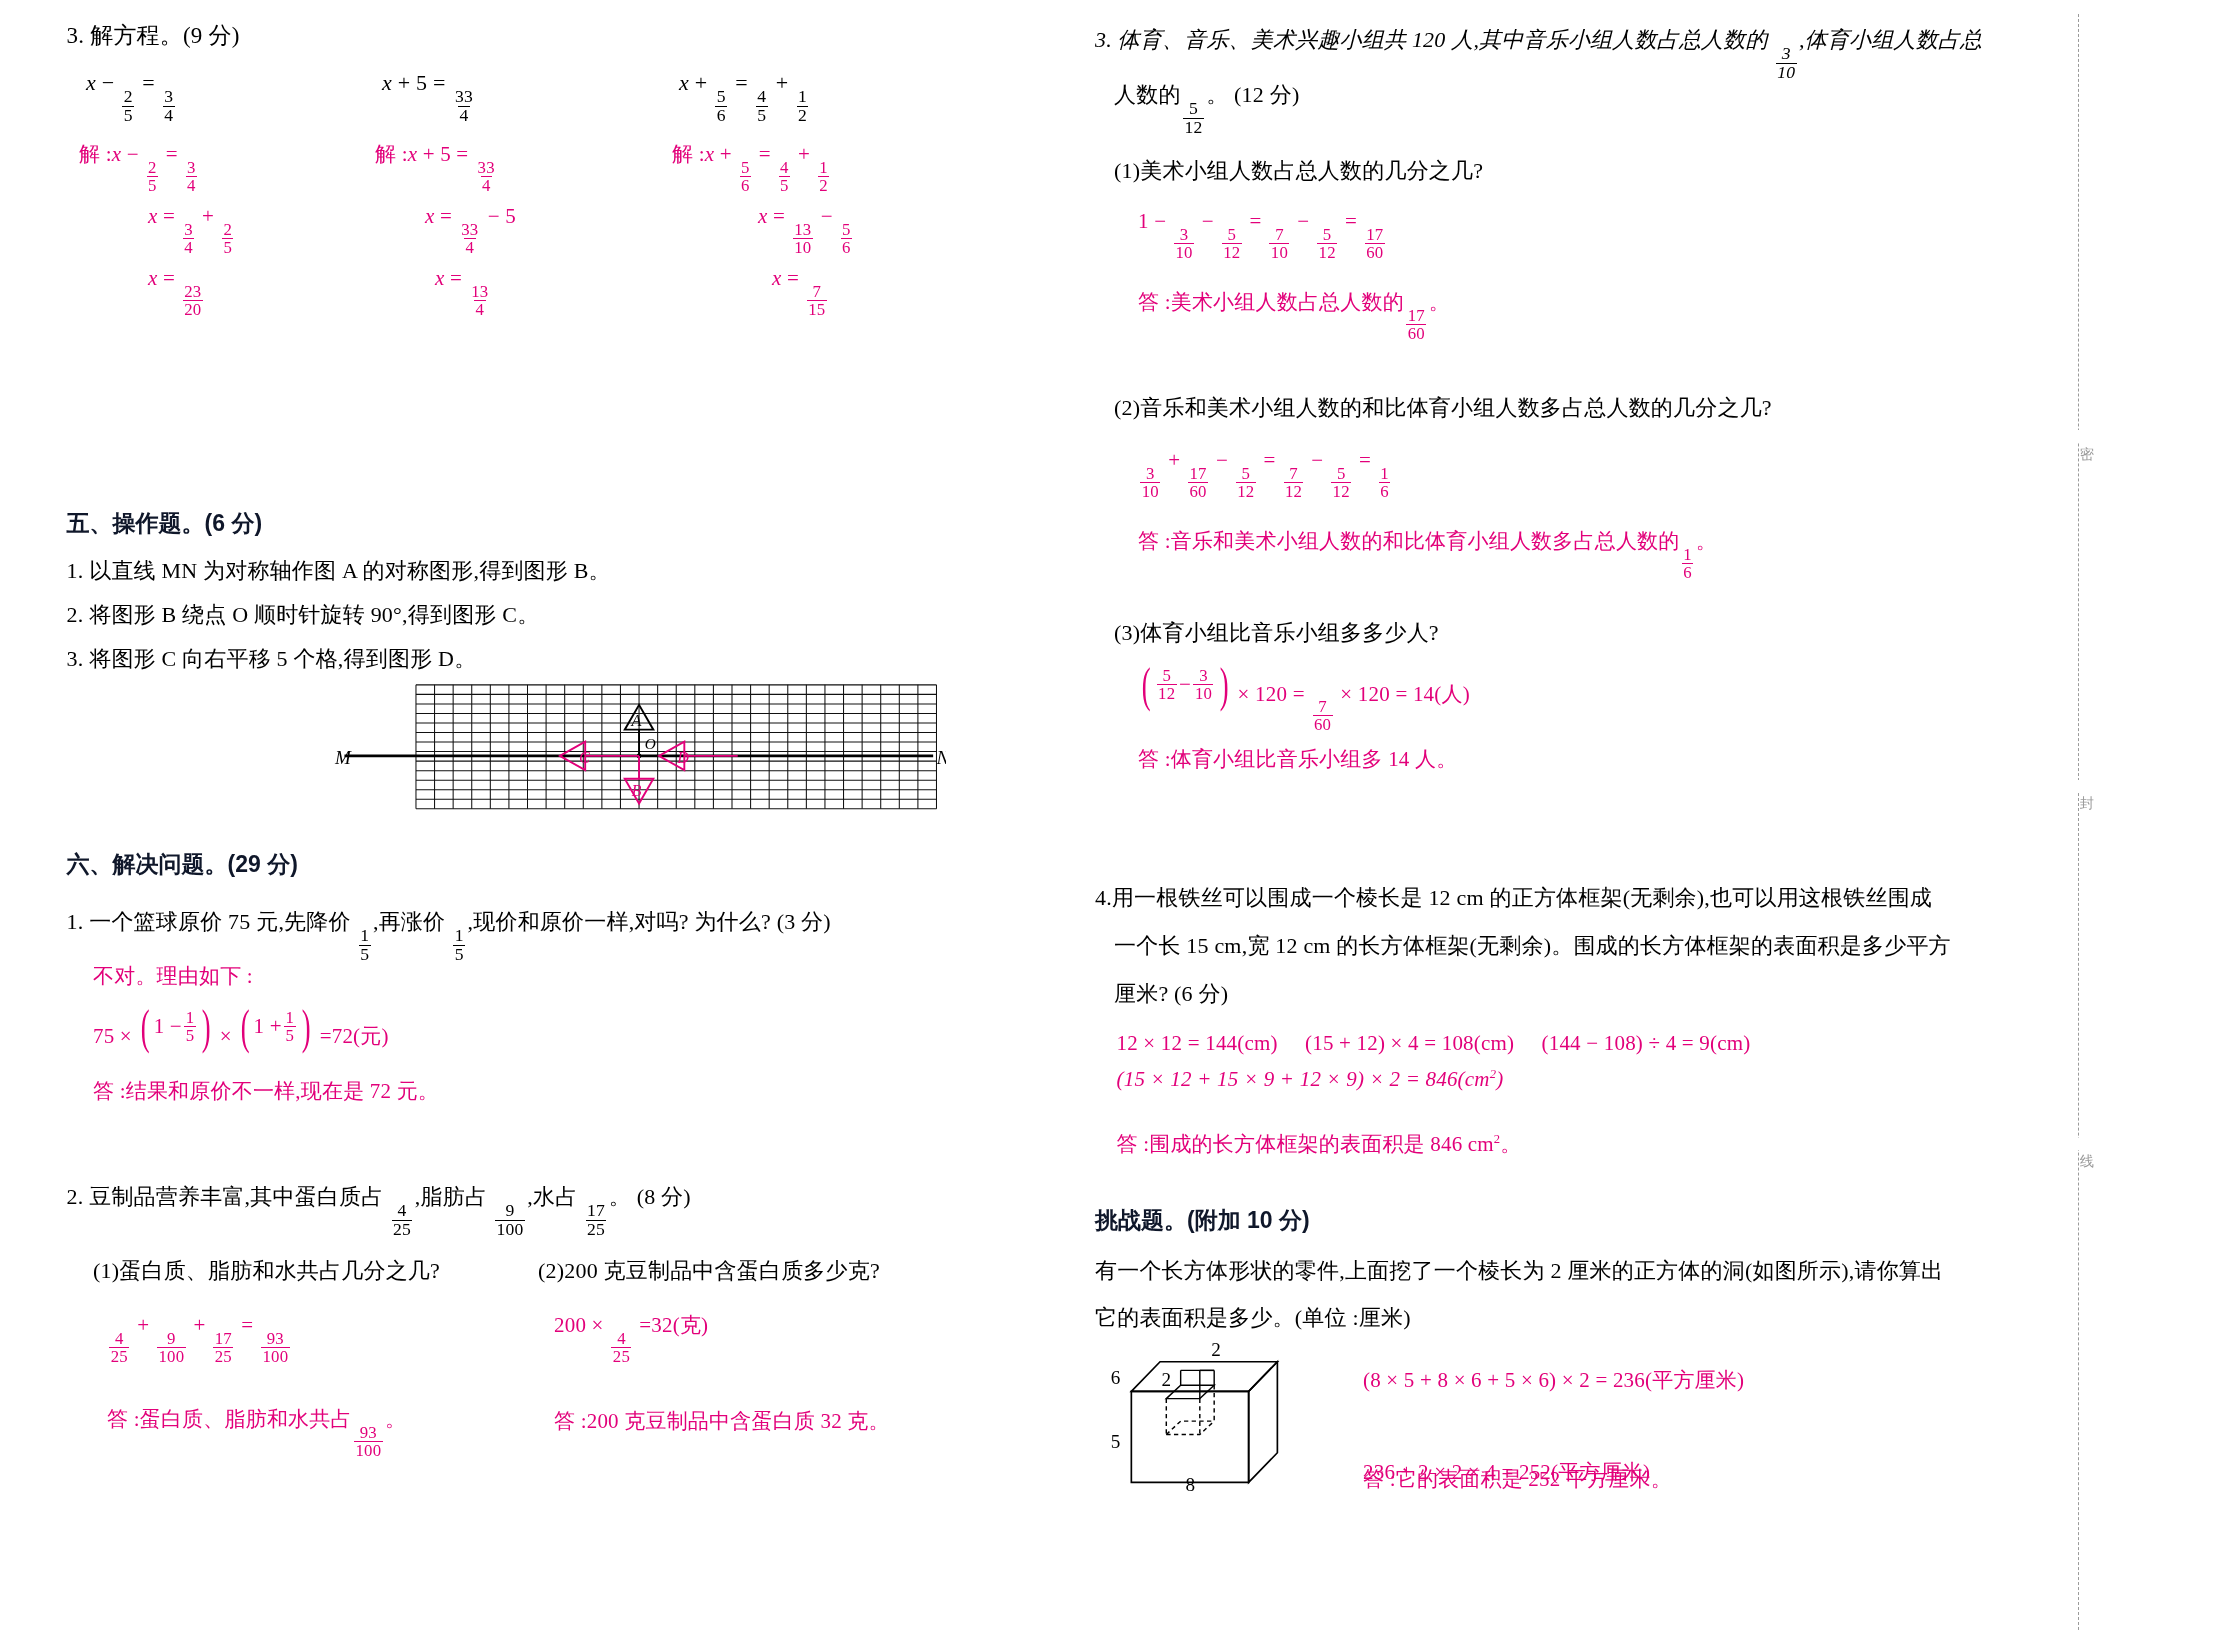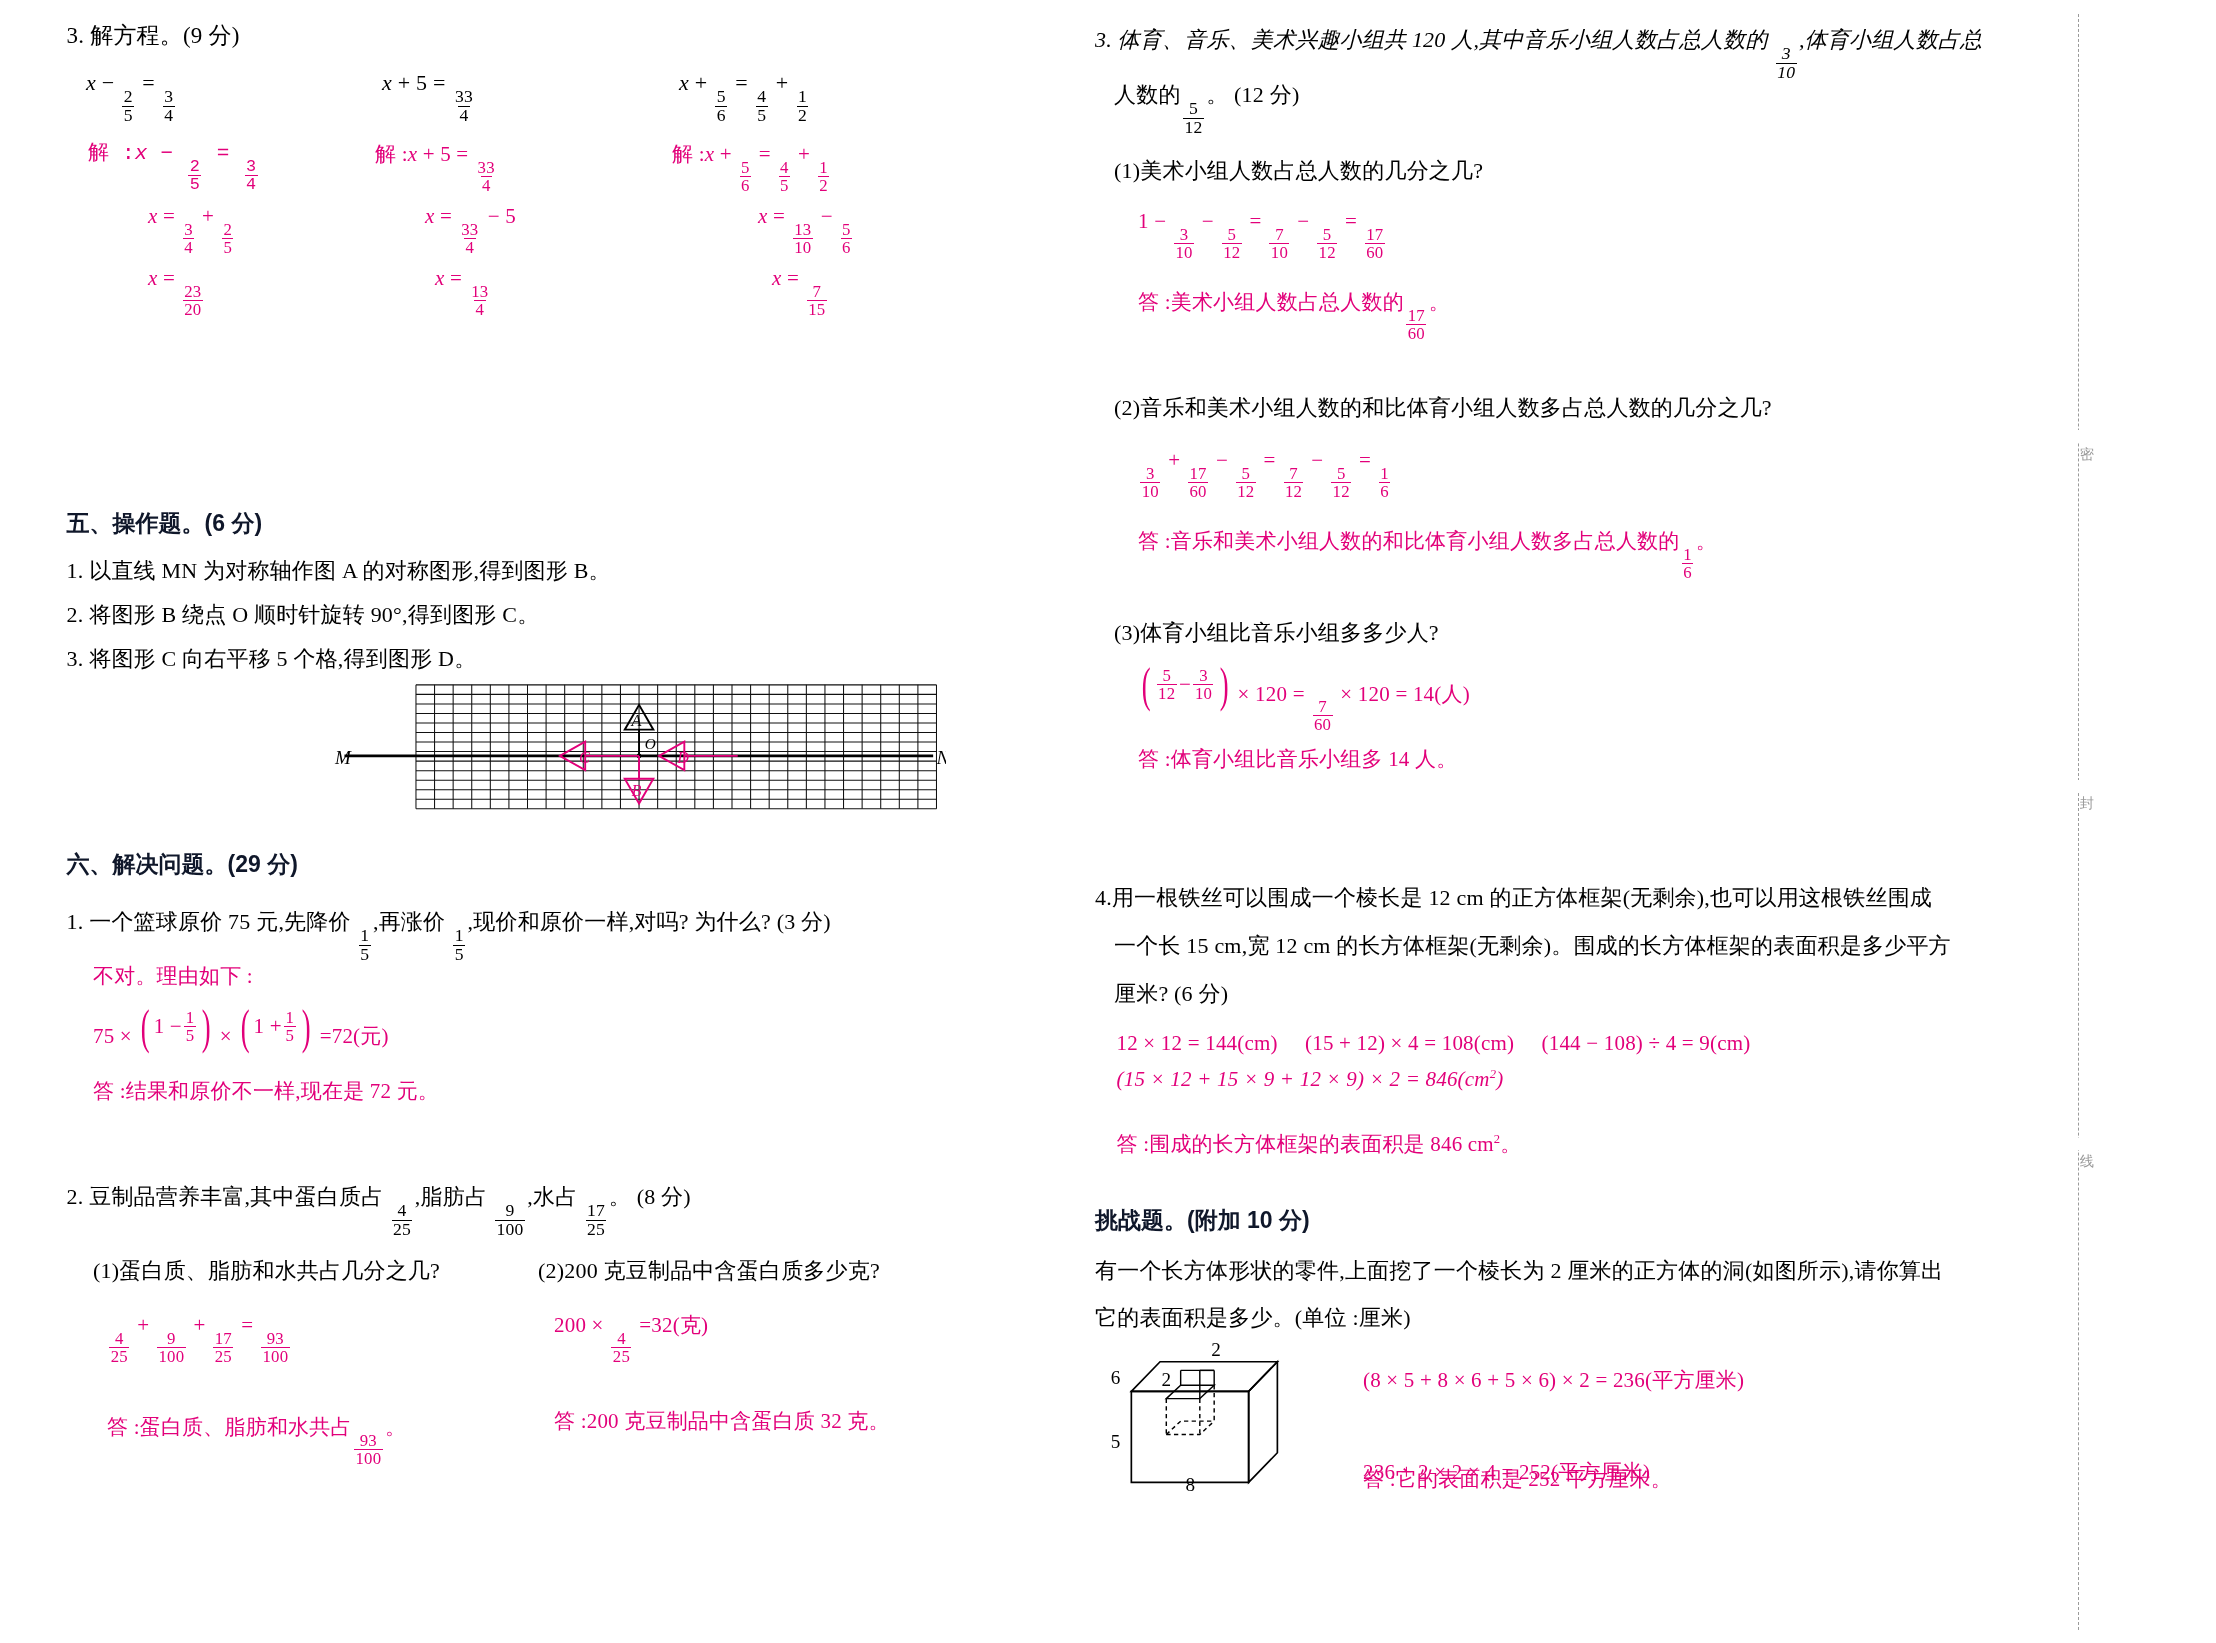--- a/index.html
+++ b/index.html
@@ -68,21 +68,21 @@
       <span class="fr">
           <span class="n">2</span>
           <span class="d">5</span>
         </span>
       =
       <span class="fr">
           <span class="n">3</span>
           <span class="d">4</span>
         </span>
     </div>
-    <div class="blk ans" style="top:139px;left:31px;font-family:Liberation Mono, monospace;">
+    <div class="blk ans" style="top:139px;left:22px;">
       解 :<span class="ital">x</span> −
       <span class="fr">
           <span class="n">2</span>
           <span class="d">5</span>
         </span> =
       <span class="fr">
           <span class="n">3</span>
           <span class="d">4</span>
         </span>
     </div>
@@ -342,21 +342,21 @@
           <span class="d">100</span>
         </span>
     </div>
     <div class="blk ans" style="top:1310px;left:497px;">
       200 × <span class="fr">
           <span class="n">4</span>
           <span class="d">25</span>
         </span> =32(克)
     </div>
 
-    <div class="blk ans" style="top:1404px;left:50px;margin-top:8px;">
+    <div class="blk ans" style="top:1404px;left:50px;">
       <span>答 :蛋白质、脂肪和水共占</span><span class="fr">
           <span class="n">93</span>
           <span class="d">100</span>
         </span><span>。</span>
     </div>
     <div class="blk ans" style="top:1406px;left:497px;">答 :200 克豆制品中含蛋白质 32 克。</div>
   </div>
 
   <div class="col col-right">
 

